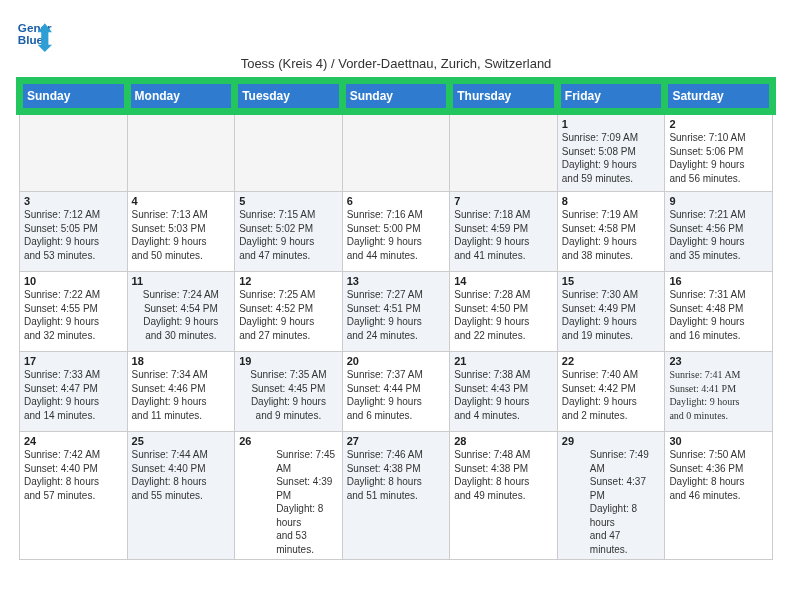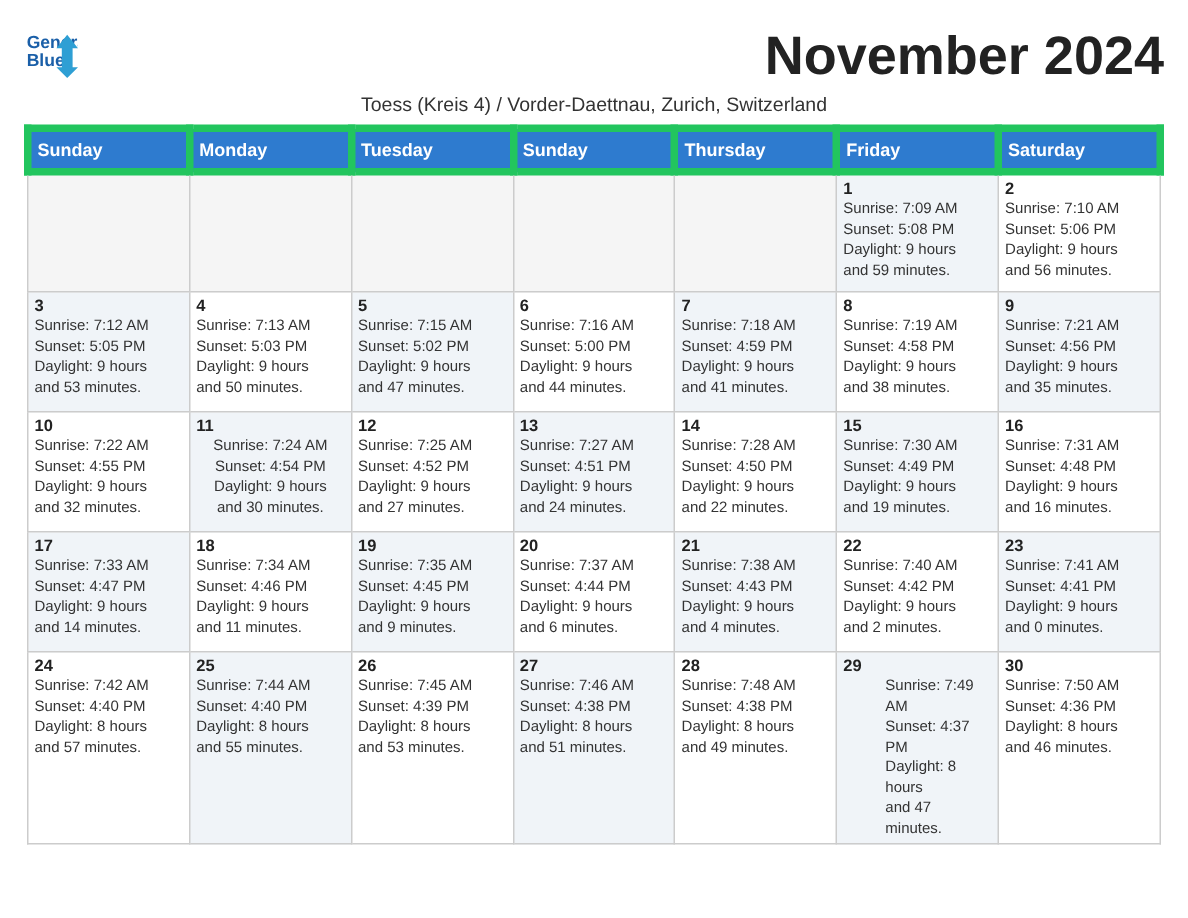--- a/index.html
+++ b/index.html
@@ -42,21 +42,21 @@
       border-collapse: collapse;
       table-layout: fixed;
     }
     .calendar th {
       background: #2e7bcf;
       color: #fff;
       font-size: 12px;
       font-weight: bold;
       padding: 5px 4px;
       text-align: left;
-      border: 5px solid #22c55e;
+      border: 7px solid #22c55e;
     }
     .calendar td {
       border: 1px solid #ccc;
       vertical-align: top;
       padding: 3px 4px;
       font-size: 9.5px;
       color: #222;
       background: #fff;
       height: 80px;
     }
@@ -82,21 +82,20 @@
 <body>
 
 <div class="header-area">
   <div class="logo">
     <svg class="logo-icon" viewBox="0 0 40 40">
       <text x="2" y="18" font-size="13" font-weight="bold" fill="#1a5fa8">General</text>
       <text x="2" y="31" font-size="13" font-weight="bold" fill="#1a5fa8">Blue</text>
       <polygon points="32,8 40,18 36,18 36,32 40,32 32,40 24,32 28,32 28,18 24,18" fill="#2e9fd4"></polygon>
     </svg>
   </div>
-  <div class="month-title">November 2024</div>
 </div>
 <div class="subtitle">Toess (Kreis 4) / Vorder-Daettnau, Zurich, Switzerland</div>
 
 <table class="calendar">
   <thead>
     <tr id="header-row">
         <th>Sunday</th>
         <th>Monday</th>
         <th>Tuesday</th>
         <th>Sunday</th>
@@ -239,21 +238,21 @@
         </td>
         <td>
           <span class="day-num">18</span>
           <div class="day-info" style="white-space: pre-line;">Sunrise: 7:34 AM
 Sunset: 4:46 PM
 Daylight: 9 hours
 and 11 minutes.</div>
         </td>
         <td class="shaded">
           <span class="day-num">19</span>
-          <div class="day-info" style="white-space: pre-line;">Sunrise: 7:35 AM
+          <div class="day-info" style="white-space: pre-line; text-align: center;">Sunrise: 7:35 AM
 Sunset: 4:45 PM
 Daylight: 9 hours
 and 9 minutes.</div>
         </td>
         <td>
           <span class="day-num">20</span>
           <div class="day-info" style="white-space: pre-line;">Sunrise: 7:37 AM
 Sunset: 4:44 PM
 Daylight: 9 hours
 and 6 minutes.</div>
@@ -267,21 +266,21 @@
         </td>
         <td>
           <span class="day-num">22</span>
           <div class="day-info" style="white-space: pre-line;">Sunrise: 7:40 AM
 Sunset: 4:42 PM
 Daylight: 9 hours
 and 2 minutes.</div>
         </td>
         <td class="shaded">
           <span class="day-num">23</span>
-          <div class="day-info" style="white-space: pre-line;">Sunrise: 7:41 AM
+          <div class="day-info" style="white-space: pre-line; font-family: Liberation Serif, serif;">Sunrise: 7:41 AM
 Sunset: 4:41 PM
 Daylight: 9 hours
 and 0 minutes.</div>
         </td>
       </tr>
       <tr>
         <td>
           <span class="day-num">24</span>
           <div class="day-info" style="white-space: pre-line;">Sunrise: 7:42 AM
 Sunset: 4:40 PM
@@ -290,21 +289,21 @@
         </td>
         <td class="shaded">
           <span class="day-num">25</span>
           <div class="day-info" style="white-space: pre-line;">Sunrise: 7:44 AM
 Sunset: 4:40 PM
 Daylight: 8 hours
 and 55 minutes.</div>
         </td>
         <td>
           <span class="day-num">26</span>
-          <div class="day-info" style="white-space: pre-line;">Sunrise: 7:45 AM
+          <div class="day-info" style="white-space: pre-line; margin-left: 37px;">Sunrise: 7:45 AM
 Sunset: 4:39 PM
 Daylight: 8 hours
 and 53 minutes.</div>
         </td>
         <td class="shaded">
           <span class="day-num">27</span>
           <div class="day-info" style="white-space: pre-line;">Sunrise: 7:46 AM
 Sunset: 4:38 PM
 Daylight: 8 hours
 and 51 minutes.</div>

